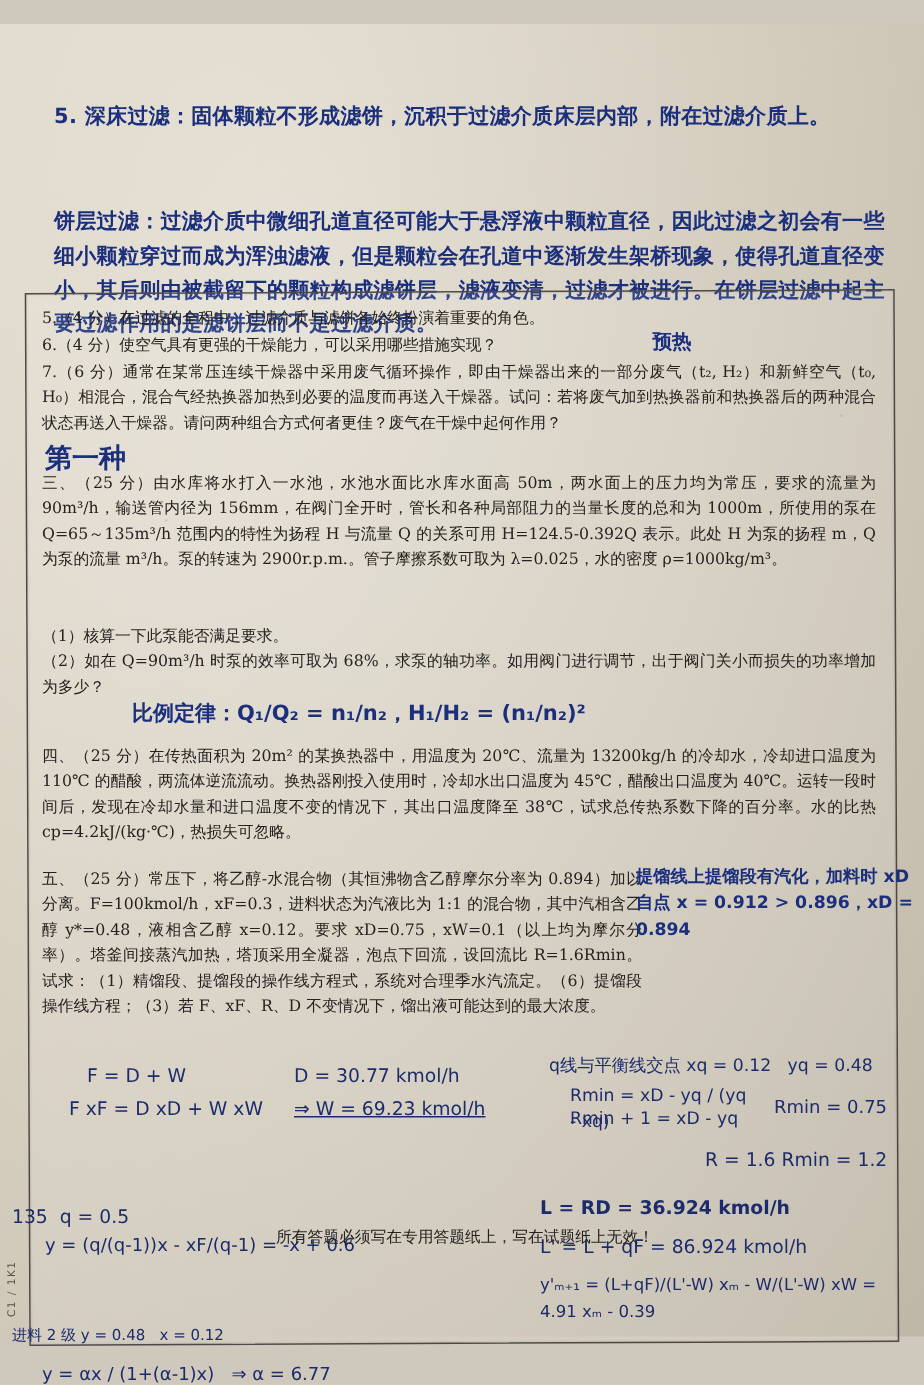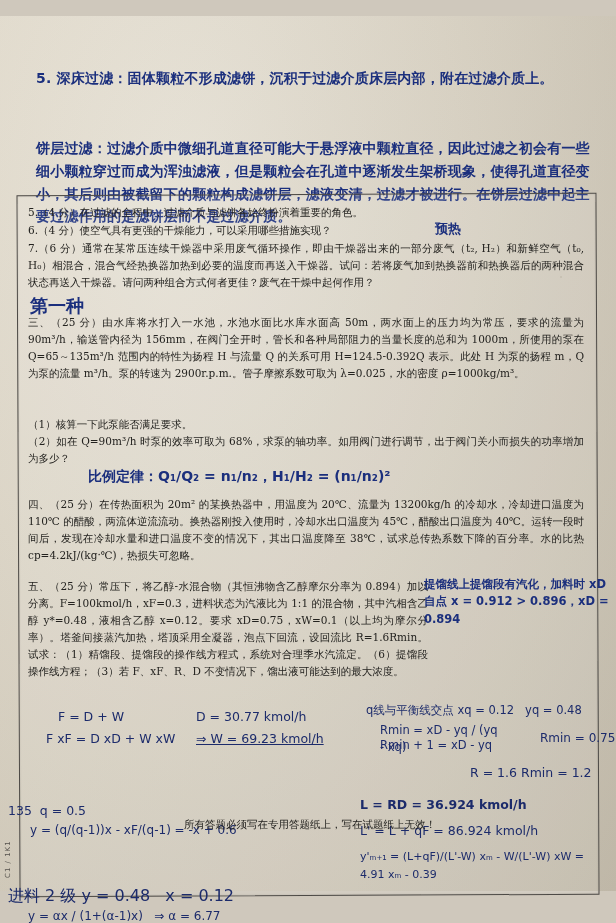--- a/index.html
+++ b/index.html
@@ -95,33 +95,33 @@
   <div class="hand ann" style="left:88px;top:450px;font-size:14px;">比例定律：Q₁/Q₂ = n₁/n₂，H₁/H₂ = (n₁/n₂)²</div>
 
   <div class="printed pq" style="top:480px;">四、（25 分）在传热面积为 20m² 的某换热器中，用温度为 20℃、流量为 13200kg/h 的冷却水，冷却进口温度为 110℃ 的醋酸，两流体逆流流动。换热器刚投入使用时，冷却水出口温度为 45℃，醋酸出口温度为 40℃。运转一段时间后，发现在冷却水量和进口温度不变的情况下，其出口温度降至 38℃，试求总传热系数下降的百分率。水的比热 cp=4.2kJ/(kg·℃)，热损失可忽略。</div>
 
   <div class="printed pq" style="top:562px;width:400px;">五、（25 分）常压下，将乙醇-水混合物（其恒沸物含乙醇摩尔分率为 0.894）加以分离。F=100kmol/h，xF=0.3，进料状态为汽液比为 1:1 的混合物，其中汽相含乙醇 y*=0.48，液相含乙醇 x=0.12。要求 xD=0.75，xW=0.1（以上均为摩尔分率）。塔釜间接蒸汽加热，塔顶采用全凝器，泡点下回流，设回流比 R=1.6Rmin。试求：（1）精馏段、提馏段的操作线方程式，系统对合理季水汽流定。（6）提馏段操作线方程；（3）若 F、xF、R、D 不变情况下，馏出液可能达到的最大浓度。</div>
   <div class="hand ann" style="left:424px;top:560px;width:186px;font-size:11.5px;line-height:1.5;">提馏线上提馏段有汽化，加料时 xD 自点 x = 0.912 &gt; 0.896，xD = 0.894</div>
 
   <div class="hand" style="left:366px;top:686px;width:246px;font-size:11.5px;">q线与平衡线交点 xq = 0.12   yq = 0.48</div>
   <div class="hand" style="left:380px;top:706px;width:120px;font-size:11.5px;">Rmin = xD - yq / (yq - xq)</div>
   <div class="hand" style="left:380px;top:721px;width:120px;font-size:11.5px;">Rmin + 1 = xD - yq</div>
-  <div class="hand" style="left:516px;top:714px;font-size:12px;margin-left:24px;">Rmin = 0.75</div>
+  <div class="hand" style="left:516px;top:714px;font-size:12px;">Rmin = 0.75</div>
   <div class="hand" style="left:470px;top:748px;font-size:12.5px;">R = 1.6 Rmin = 1.2</div>
   <div class="hand" style="left:360px;top:780px;font-size:12.5px;font-weight:bold;">L = RD = 36.924 kmol/h</div>
   <div class="hand" style="left:360px;top:806px;font-size:12.5px;">L' = L + qF = 86.924 kmol/h</div>
   <div class="hand" style="left:360px;top:832px;width:250px;font-size:11px;line-height:1.6;">y'ₘ₊₁ = (L+qF)/(L'-W) xₘ - W/(L'-W) xW = 4.91 xₘ - 0.39</div>
 
   <div class="hand" style="left:58px;top:692px;font-size:12.5px;">F = D + W</div>
   <div class="hand" style="left:46px;top:714px;font-size:12.5px;">F xF = D xD + W xW</div>
   <div class="hand" style="left:196px;top:714px;font-size:12.5px;text-decoration:underline;">⇒ W = 69.23 kmol/h</div>
   <div class="hand" style="left:196px;top:692px;font-size:12.5px;">D = 30.77 kmol/h</div>
   <div class="hand" style="left:8px;top:786px;font-size:12.5px;">135  q = 0.5</div>
   <div class="hand" style="left:30px;top:806px;font-size:12px;">y = (q/(q-1))x - xF/(q-1) = -x + 0.6</div>
-  <div class="hand" style="left:8px;top:868px;font-size:16px;text-align:center;">进料 2 级 y = 0.48   x = 0.12</div>
+  <div class="hand" style="left:8px;top:868px;font-size:10px;text-align:center;">进料 2 级 y = 0.48   x = 0.12</div>
   <div class="hand" style="left:28px;top:892px;font-size:12px;">y = αx / (1+(α-1)x)   ⇒ α = 6.77</div>
 
   <div id="footer-note">所有答题必须写在专用答题纸上，写在试题纸上无效！</div>
 
   <div id="page-id">C1 / 1K1</div>
 
   <div class="speck" style="left:110px;top:330px;width:2px;height:2px;"></div>
   <div class="speck" style="left:420px;top:520px;width:2px;height:2px;"></div>
   <div class="speck" style="left:250px;top:640px;width:3px;height:2px;"></div>
   <div class="speck" style="left:560px;top:260px;width:2px;height:2px;"></div>

